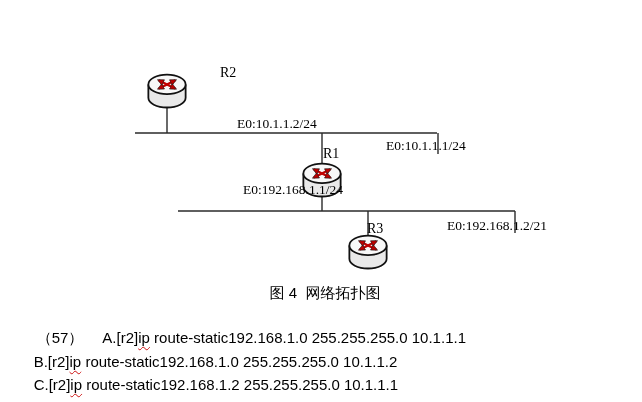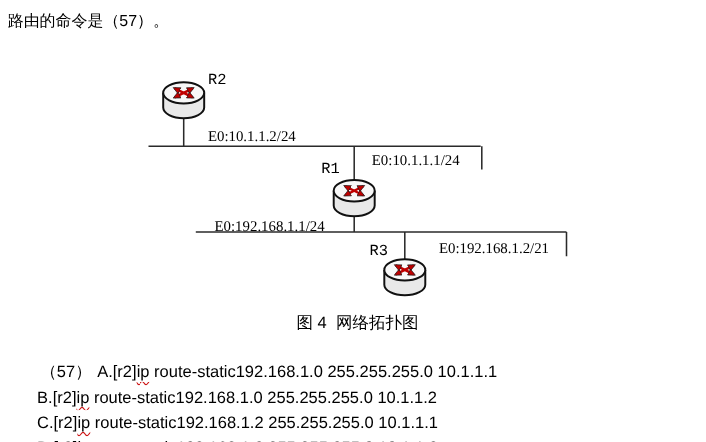--- a/index.html
+++ b/index.html
@@ -10,37 +10,39 @@
     font-family:"Liberation Sans","DejaVu Sans",sans-serif;
   }
   .question {
     position:absolute; left:7px; top:9px;
     font-size:14.5px; line-height:23px; white-space:nowrap;
   }
   .links { position:absolute; left:0; top:0; width:642px; height:402px; }
   .router { position:absolute; width:42px; height:38px; }
   .rname {
     position:absolute; font-size:14px; white-space:nowrap;
-    font-family:Liberation Mono, monospace;
+    font-family:Liberation Serif, serif;
+    margin-left:31px;
   }
   .iface {
     position:absolute; font-size:13.5px; white-space:nowrap;
     font-family:"Liberation Serif","DejaVu Serif",serif;
+    margin-left:48px;
   }
   .caption {
     position:absolute; left:0; top:284px; width:636px;
     text-align:center; padding-left:14px; box-sizing:border-box;
     font-size:15px; white-space:pre;
   }
   .opt { position:absolute; font-size:15px; white-space:pre; }
   .opt-a { left:20px; top:312px; }
   .opt-b { left:17px; top:336px; }
   .opt-c { left:17px; top:359px; }
   .opt-d { left:17px; top:382px; }
-  .qnum { margin-right:5px; }
+  .qnum { margin-right:19px; }
   .typo {
     text-decoration-line:underline;
     text-decoration-style:wavy;
     text-decoration-color:#cc1111;
     text-decoration-thickness:1px;
     text-underline-offset:3px;
     margin-top:35px;
   }
 </style>
 </head>
@@ -58,21 +60,20 @@
         <line x1="28" y1="18" x2="39" y2="12.5"></line>
         <line x1="28" y1="18" x2="17" y2="23.5"></line>
         <line x1="28" y1="18" x2="17" y2="12.5"></line>
         <line x1="28" y1="18" x2="39" y2="23.5"></line>
       </g>
     </g>
   </defs>
 </svg>
 
 <div class="question">
-  <div>路由的命令是（57）。</div>
 </div>
 
 <div>
   <svg class="links" viewBox="0 0 642 402">
     <g stroke="#2a2a2a" stroke-width="1.4" fill="none">
       <path d="M167,107 V133"></path>
       <path d="M135,133 H437"></path>
       <path d="M438,133 V154"></path>
       <path d="M322,133 V211"></path>
       <path d="M178,211 H515"></path>
@@ -90,21 +91,21 @@
   <svg class="router" style="left:347px;top:232px" viewBox="0 0 56 51">
       <use href="#router-shape"></use>
     </svg>
 
   <span class="rname" style="left:189px;top:65px">R2</span>
   <span class="rname" style="left:292px;top:146px">R1</span>
   <span class="rname" style="left:336px;top:221px">R3</span>
 
   <span class="iface" style="left:189px;top:116px">E0:10.1.1.2/24</span>
   <span class="iface" style="left:338px;top:138px">E0:10.1.1.1/24</span>
-  <span class="iface" style="left:195px;top:198px">E0:192.168.1.1/24</span>
+  <span class="iface" style="left:195px;top:182px">E0:192.168.1.1/24</span>
   <span class="iface" style="left:399px;top:218px">E0:192.168.1.2/21</span>
 
   <div class="caption">图 4  网络拓扑图</div>
 </div>
 
 <div>
   <div class="opt opt-a">
     <span class="qnum">（57）</span><span>A.[r2]</span><span class="typo">ip</span><span> route-static192.168.1.0 255.255.255.0 10.1.1.1</span>
   </div>
   <div class="opt opt-b">

